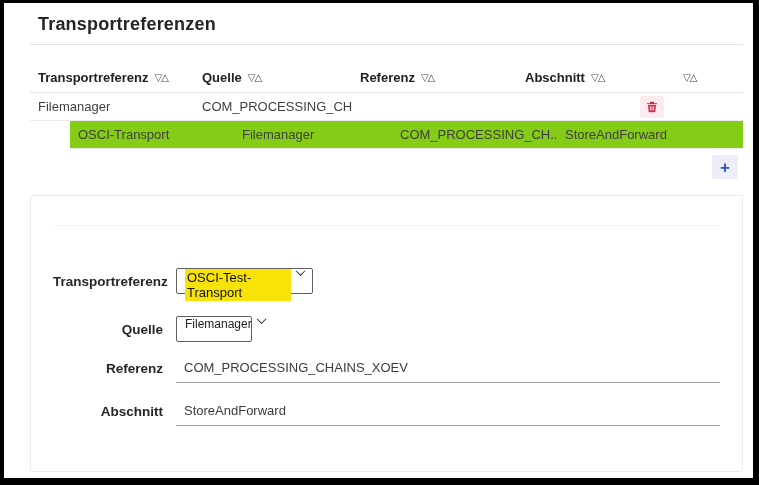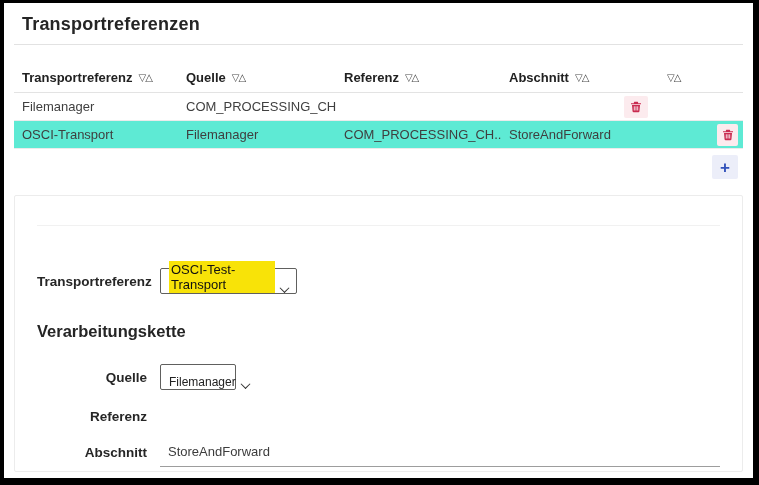--- a/index.html
+++ b/index.html
@@ -5,20 +5,21 @@
   * { box-sizing: border-box; margin: 0; padding: 0; }
   html, body { background: #888; }
   body { font-family: "Liberation Sans", sans-serif; }
 
   .window {
     width: 759px; height: 485px;
     border-style: solid; border-color: #000;
     border-width: 3px 6px 7px 4px;
     background: #fff;
     overflow: hidden;
+    padding-left: 16px;
   }
   .content { padding: 6px 10px 0 10px; height: 100%; }
 
   .page-title {
     margin: 2px 0 0 8px;
     font-size: 18px; line-height: 26px;
     font-weight: bold; color: #252525;
     letter-spacing: .2px;
   }
   .title-divider { border: none; border-top: 1px solid #e2e2e2; margin-top: 7px; }
@@ -39,21 +40,21 @@
   .sort-glyph {
     font-size: 10px; color: #4a4a4a; margin-left: 6px;
     letter-spacing: -1px; font-weight: normal;
     font-family: "DejaVu Sans", sans-serif;
   }
   .t-body-row {
     height: 28px;
     border-bottom: 1px solid #ebebeb;
     font-size: 13px; color: #3f3f3f;
   }
-  .t-body-row.alt { background: #5eead4; }
+  .t-body-row.alt { background: #84cc16; margin-left: 40px; }
   .cell { padding-left: 8px; white-space: nowrap; overflow: hidden; }
   .cell.action { display: flex; justify-content: flex-end; padding-right: 5px; }
 
   .delete-btn {
     width: 24px; height: 22px; border: none; border-radius: 2px;
     background: #fcebee; color: #c92b50;
     display: flex; align-items: center; justify-content: center;
     cursor: pointer;
   }
   .delete-btn svg { width: 12px; height: 12px; display: block; }
@@ -82,21 +83,21 @@
     width: 110px; margin-right: 13px; flex: 0 0 auto;
     font-weight: bold; font-size: 13.5px; color: #262626;
     text-align: right; white-space: nowrap;
   }
   .form-label.left { text-align: left; }
 
   .row-transportref { margin-top: 42px; }
 
   .fake-select {
     height: 26px; border: 1px solid #60605e; border-radius: 2px;
-    background: #fff; display: flex; align-items: flex-end;
+    background: #fff; display: flex; align-items: flex-start;
     padding: 0 8px; cursor: pointer;
   }
   .sel-transportref { width: 137px; justify-content: space-between; }
   .sel-transportref .sel-text {
     font-size: 13px; color: #111;
     background: #f8e308; padding: 1px 2px;
   }
   .sel-quelle { width: 76px; justify-content: space-between; }
   .sel-quelle .sel-text { font-size: 12px; color: #222; }
 
@@ -202,32 +203,32 @@
       <hr class="card-divider">
 
       <div class="form-row row-transportref">
         <div class="form-label left">Transportreferenz</div>
         <div class="fake-select sel-transportref">
           <span class="sel-text">OSCI-Test-Transport</span>
           <span class="chevron"></span>
         </div>
       </div>
 
-      <h2 class="section-heading">Verarbeitungskette</h2>
 
       <div class="form-row row-quelle">
         <div class="form-label">Quelle</div>
         <div class="fake-select sel-quelle">
           <span class="sel-text">Filemanager</span>
           <span class="chevron"></span>
         </div>
       </div>
 
       <div class="form-row row-referenz">
         <div class="form-label">Referenz</div>
+        <input class="underline-input" type="text" value="COM_PROCESSING_CHAINS_XOEV" style="">
       </div>
 
       <div class="form-row row-abschnitt">
         <div class="form-label">Abschnitt</div>
         <input class="underline-input" type="text" value="StoreAndForward" style="">
       </div>
     </div>
 
   </div>
 </div>

